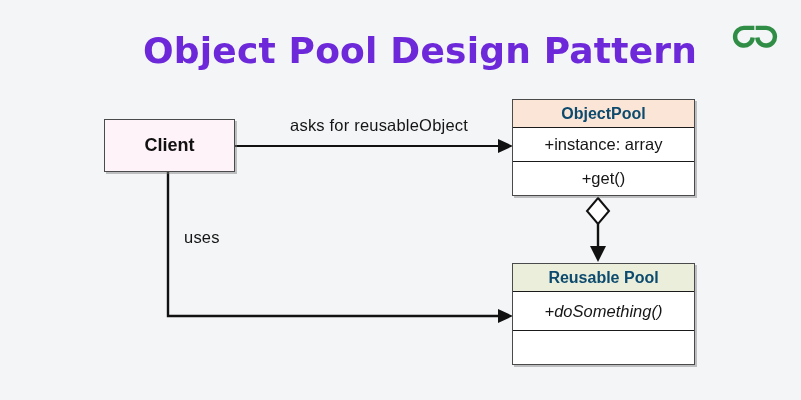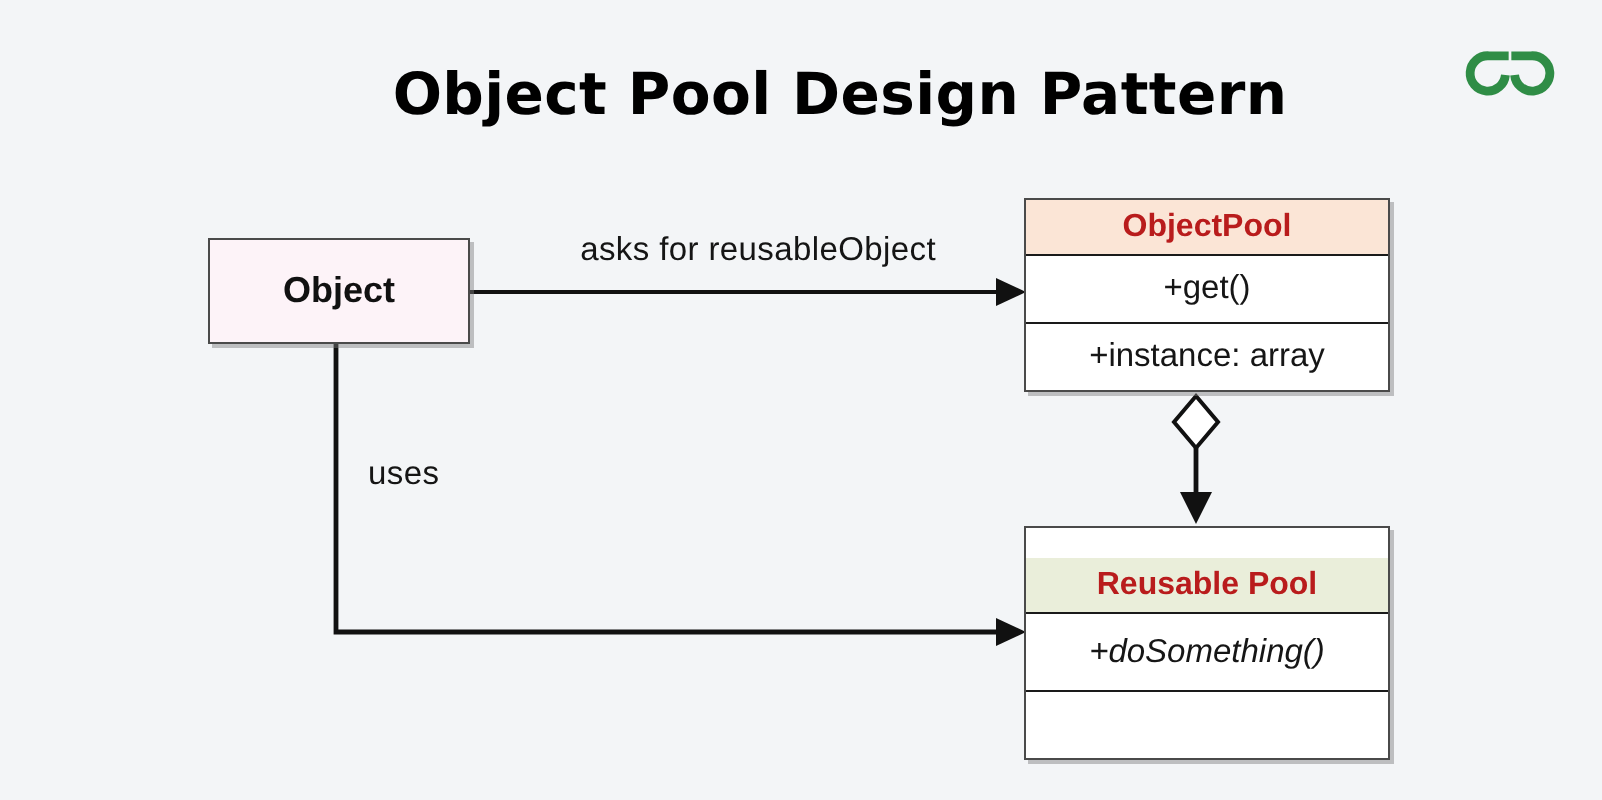--- a/index.html
+++ b/index.html
@@ -15,23 +15,23 @@
     background: #f3f5f7;
     overflow: hidden;
   }
   .title {
     position: absolute;
     top: 30px;
     left: 70px;
     width: 700px;
     text-align: center;
     font-family: "DejaVu Sans", sans-serif;
-    font-size: 29px;
+    font-size: 36px;
     font-weight: bold;
-    color: #000000;
+    color: #6d28d9;
     letter-spacing: 0.2px;
   }
   .logo {
     position: absolute;
     top: 19px;
     left: 731px;
     width: 48px;
     height: 32px;
   }
   .connector-layer {
@@ -84,25 +84,25 @@
   }
   .uml-objectpool { top: 99px; }
   .uml-reusablepool { top: 263px; }
   .uml-header {
     height: 27px;
     display: flex;
     align-items: center;
     justify-content: center;
     font-size: 16px;
     font-weight: bold;
-    color: #b91c1c;
+    color: #0c4a6e;
     border-bottom: 1.5px solid #1a1a1a;
   }
   .uml-objectpool .uml-header { background: #fbe5d6; }
-  .uml-reusablepool .uml-header { background: #eaeeda; margin-top: 15px; }
+  .uml-reusablepool .uml-header { background: #eaeeda; }
   .uml-row {
     height: 33px;
     display: flex;
     align-items: center;
     justify-content: center;
     font-size: 16.5px;
     color: #161616;
     background: #ffffff;
   }
   .uml-row + .uml-row { border-top: 1.4px solid #1a1a1a; }
@@ -141,27 +141,27 @@
       <line x1="598" y1="224" x2="598" y2="248" stroke="#111111" stroke-width="2.4"></line>
       <polygon points="590,246 606,246 598,262" fill="#111111"></polygon>
     </g>
   </svg>
 
   <div class="edge-label label-asks">asks for reusableObject</div>
 
   <div class="edge-label label-uses">uses</div>
 
   <div class="client-box">
-    <span>Object</span>
+    <span>Client</span>
   </div>
 
   <div class="uml-box uml-objectpool">
     <div class="uml-header">ObjectPool</div>
+    <div class="uml-row uml-row-0">+instance: array</div>
     <div class="uml-row uml-row-1">+get()</div>
-    <div class="uml-row uml-row-0">+instance: array</div>
   </div>
 
   <div class="uml-box uml-reusablepool">
     <div class="uml-header">Reusable Pool</div>
     <div class="uml-row uml-row-0">+doSomething()</div>
     <div class="uml-row uml-row-1"></div>
   </div>
 
 </div>
 

